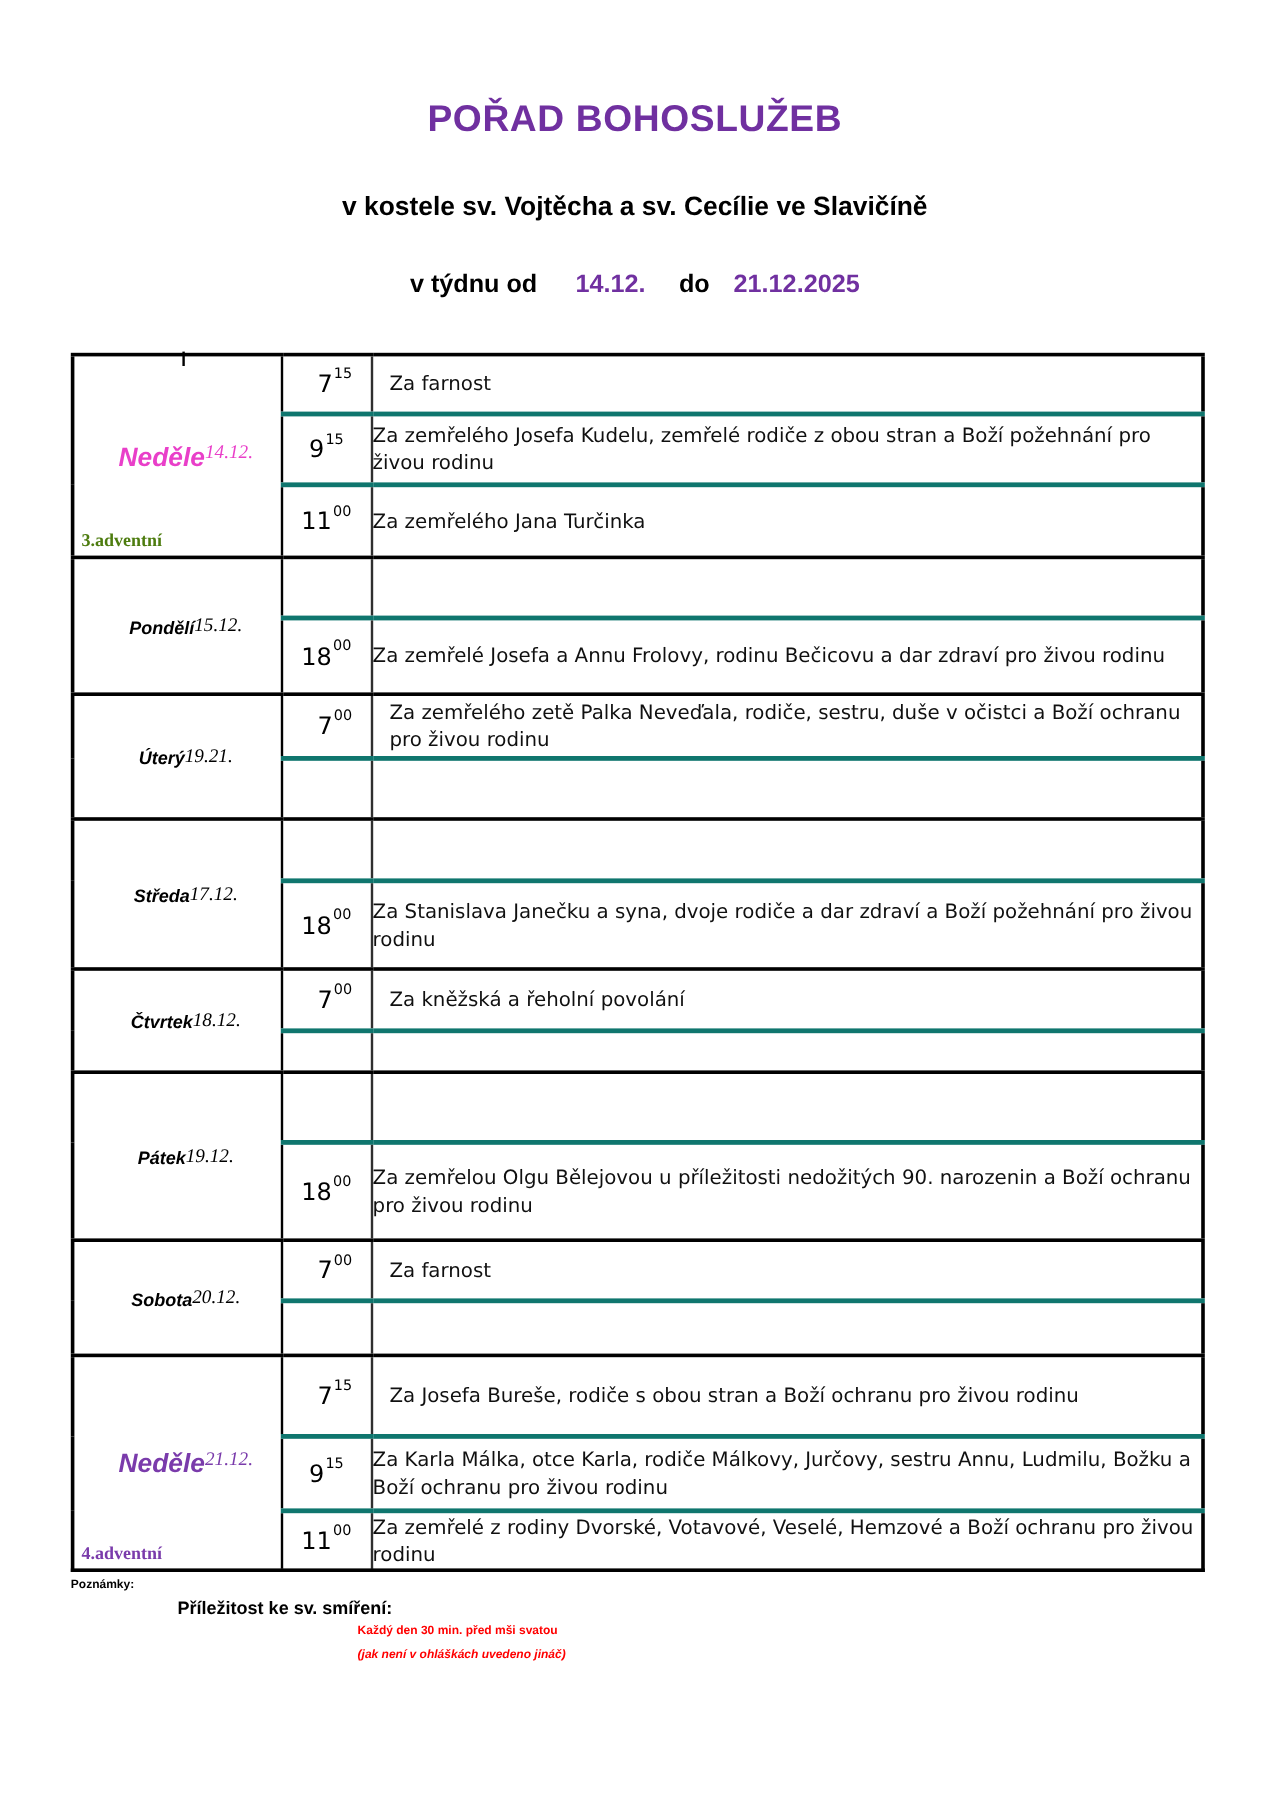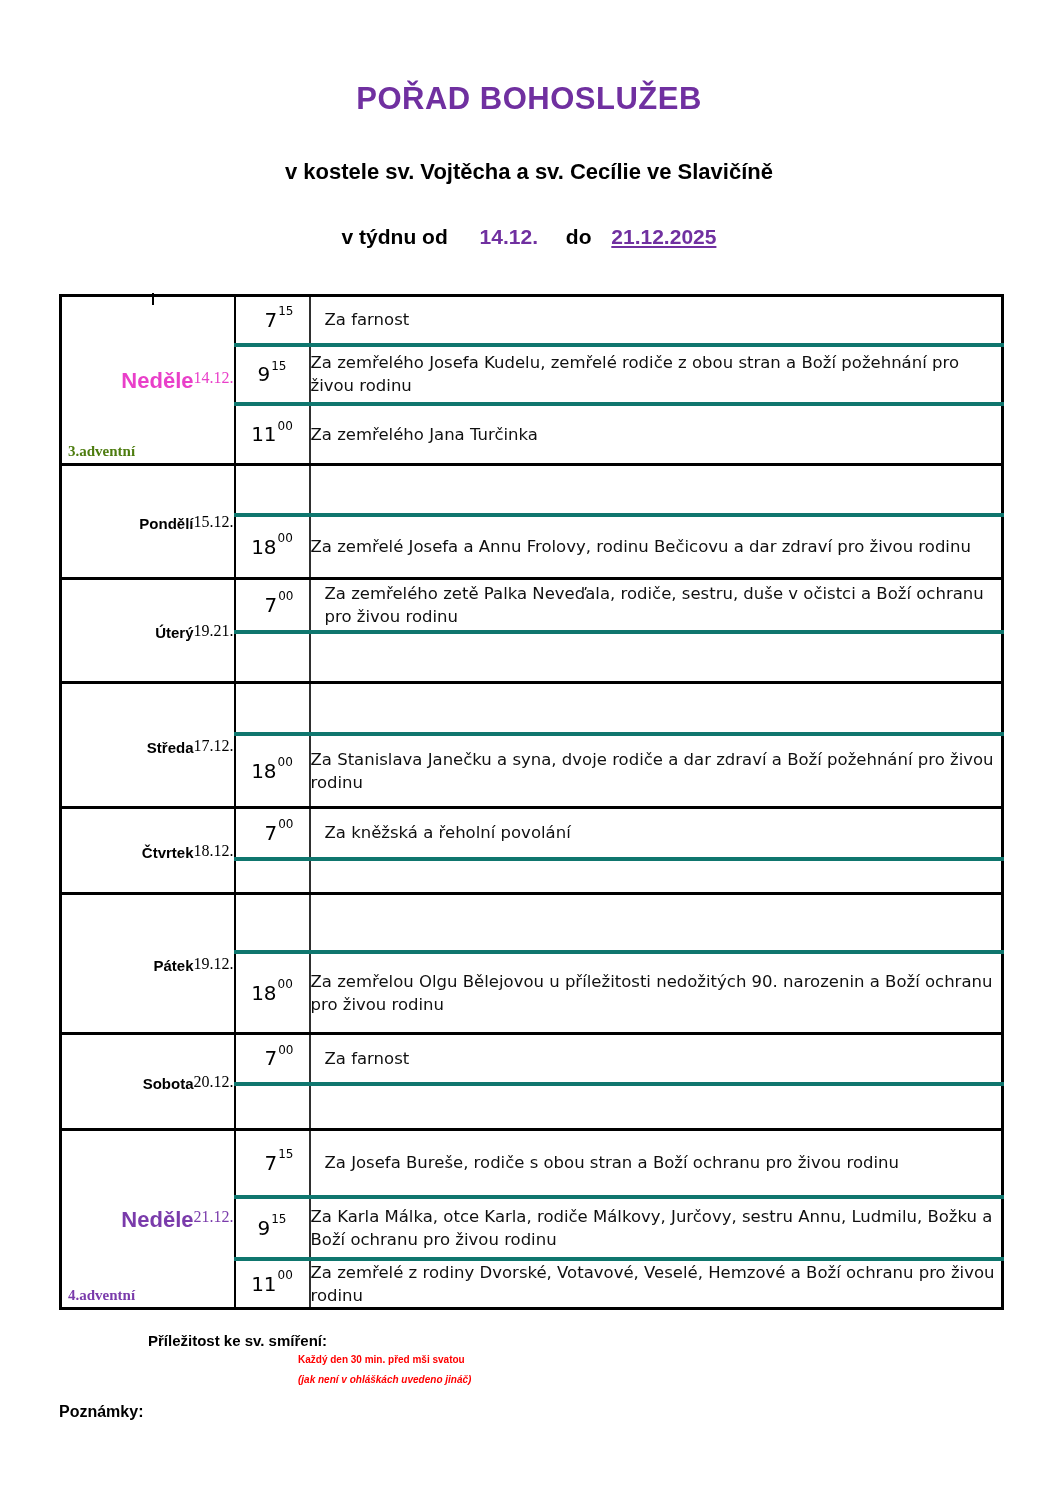--- a/index.html
+++ b/index.html
@@ -9,52 +9,52 @@
   }
   .title {
     padding-top:81px; text-align:center;
     font-weight:bold; font-size:31px; letter-spacing:.5px;
   }
   .subtitle { margin-top:42px; text-align:center; font-weight:bold; font-size:22px; }
   .weekline { margin-top:40px; text-align:center; font-weight:bold; font-size:21px; }
   .weekline span { display:inline-block; }
   .weekline .w-from { margin-left:26px; }
   .weekline .w-mid  { margin-left:22px; }
-  .weekline .w-to   { margin-left:14px;text-decoration:underline; }
+  .weekline .w-to   { margin-left:14px; }
 
   table.schedule {
     margin:45px 0 0 59px; border-collapse:collapse; table-layout:fixed;
     width:942px; border:3px solid #000;
   }
   table.schedule td { padding:0; vertical-align:middle; }
   tr.rs td { border-top:4px solid #0f766e; }   
   tr.gs td { border-top:3px solid #000;padding-left:14px; }      
 
   td.day-cell {
     vertical-align:top; position:relative; padding:5px 6px 4px 8px;
     border-right:2px solid #000;
   }
-  .day-top { display:flex; justify-content:flex-end; align-items:flex-start; }
+  .day-top { display:flex; justify-content:center; align-items:flex-start;font-style:italic; }
   .day-name { font-weight:bold; font-size:15px; line-height:1.15; padding-top:5px; }
   .day-name.sunday { font-size:22px; padding-top:2px; }
   .day-date { font-family:"Liberation Serif", serif; font-size:16px; padding-top:3px; white-space:nowrap; }
   .day-note {
     position:absolute; left:6px; bottom:3px;
     font-family:"Liberation Serif", serif; font-weight:bold; font-size:15px;
   }
   td.time-cell { text-align:center; border-right:2px solid #2f2f2f; }
   .hour { font-family:"DejaVu Sans", sans-serif; font-size:20px; }
   .min  { font-family:"DejaVu Sans", sans-serif; font-size:12px; position:relative; top:-0.42em; margin-left:1px; }
   td.intent-cell { padding:3px 8px 3px 10px; }
   .intent { font-family:"DejaVu Sans", sans-serif; font-size:16.5px; line-height:23px; color:#101010; }
 
   .tick { position:absolute; left:152px; top:293px; width:2px; height:12px; background:#000; }
 
   .notes-label, .confession-label { position:absolute; font-weight:bold; }
-  .notes-label { left:59px; top:1403px; font-size:16px; }
+  .notes-label { left:59px; top:1315px; font-size:10px; }
   .confession-label { left:148px; top:1332px; font-size:15px; }
   .red-note { position:absolute; left:298px; top:1350px; font-weight:bold; font-size:10px; line-height:20px; }
   .red-note .line2 { font-style:italic; }
 </style>
 </head>
 <body>
 
 <div class="page">
 
   <div class="title" style="color: rgb(112, 48, 160);">POŘAD BOHOSLUŽEB</div>

